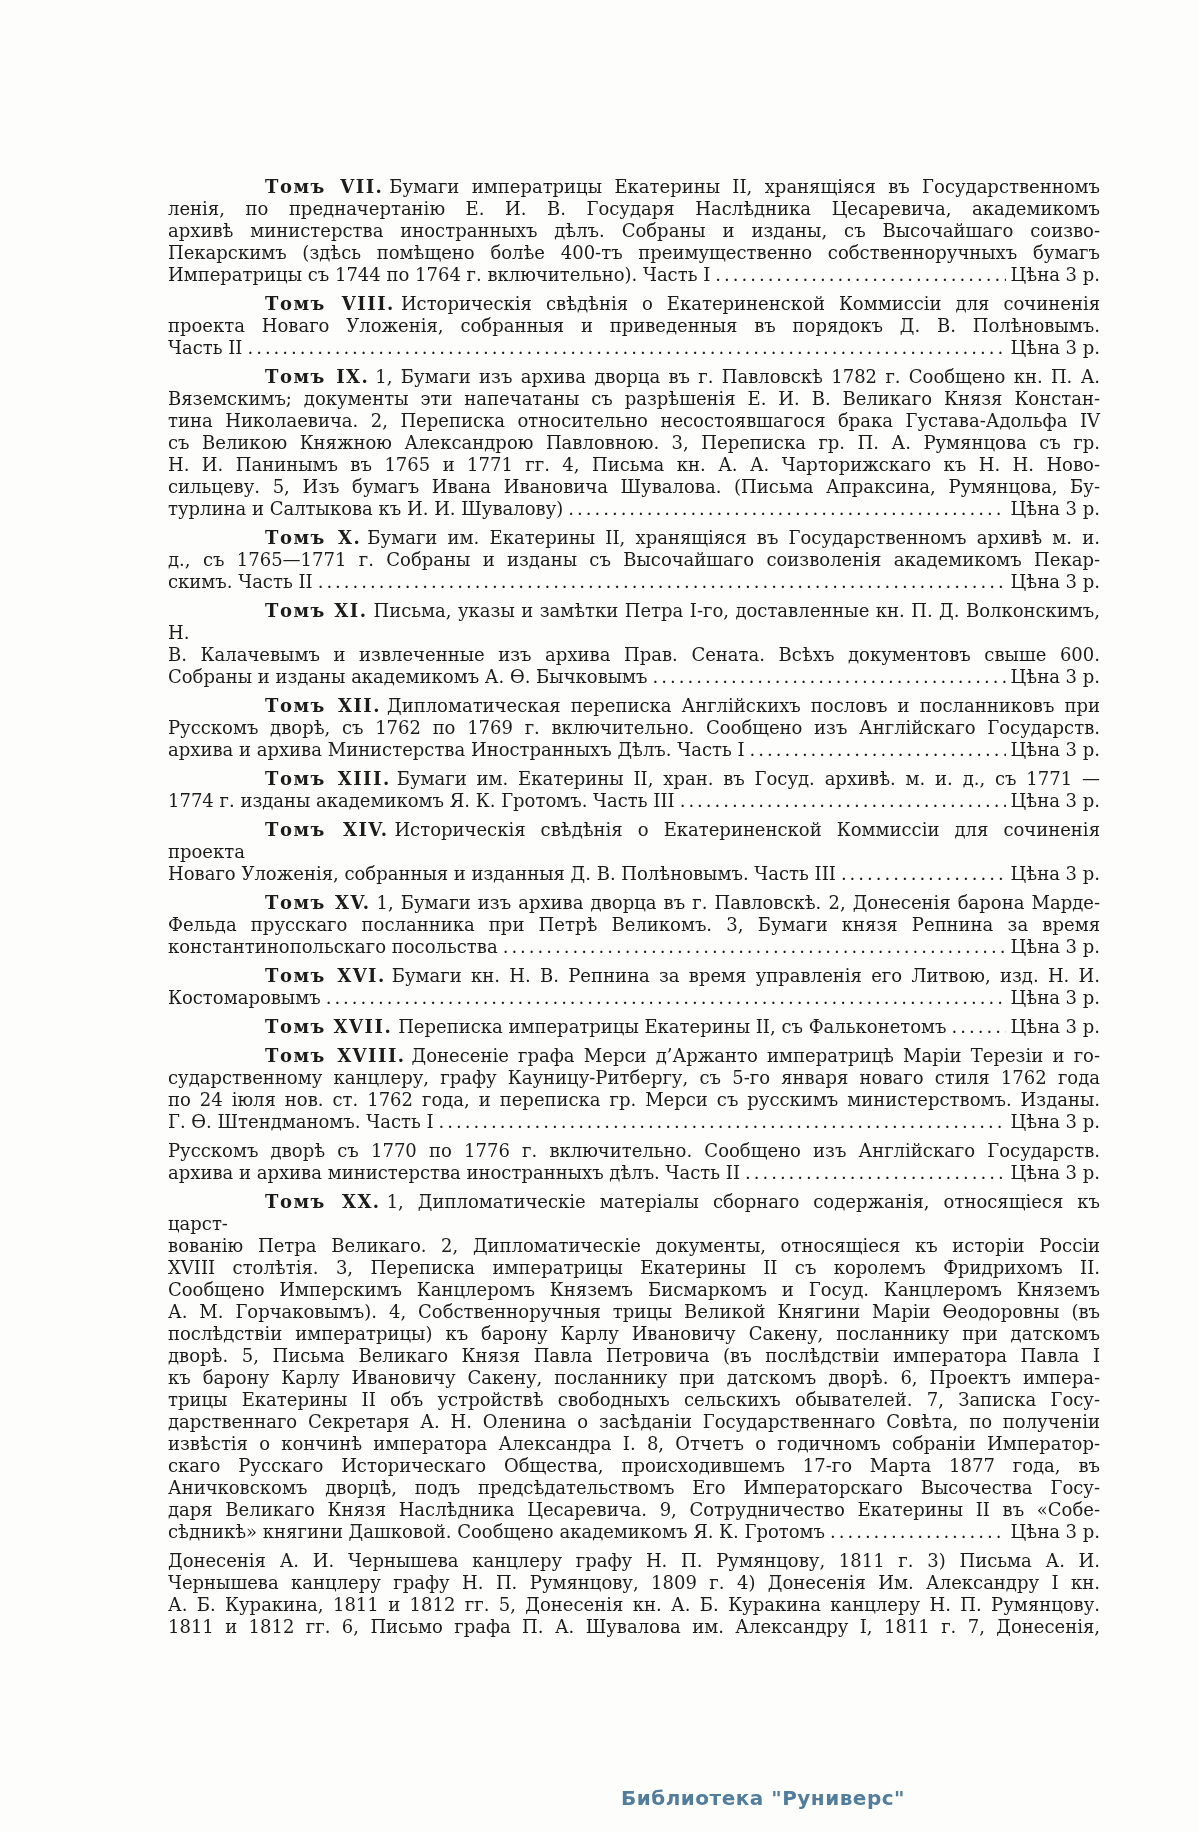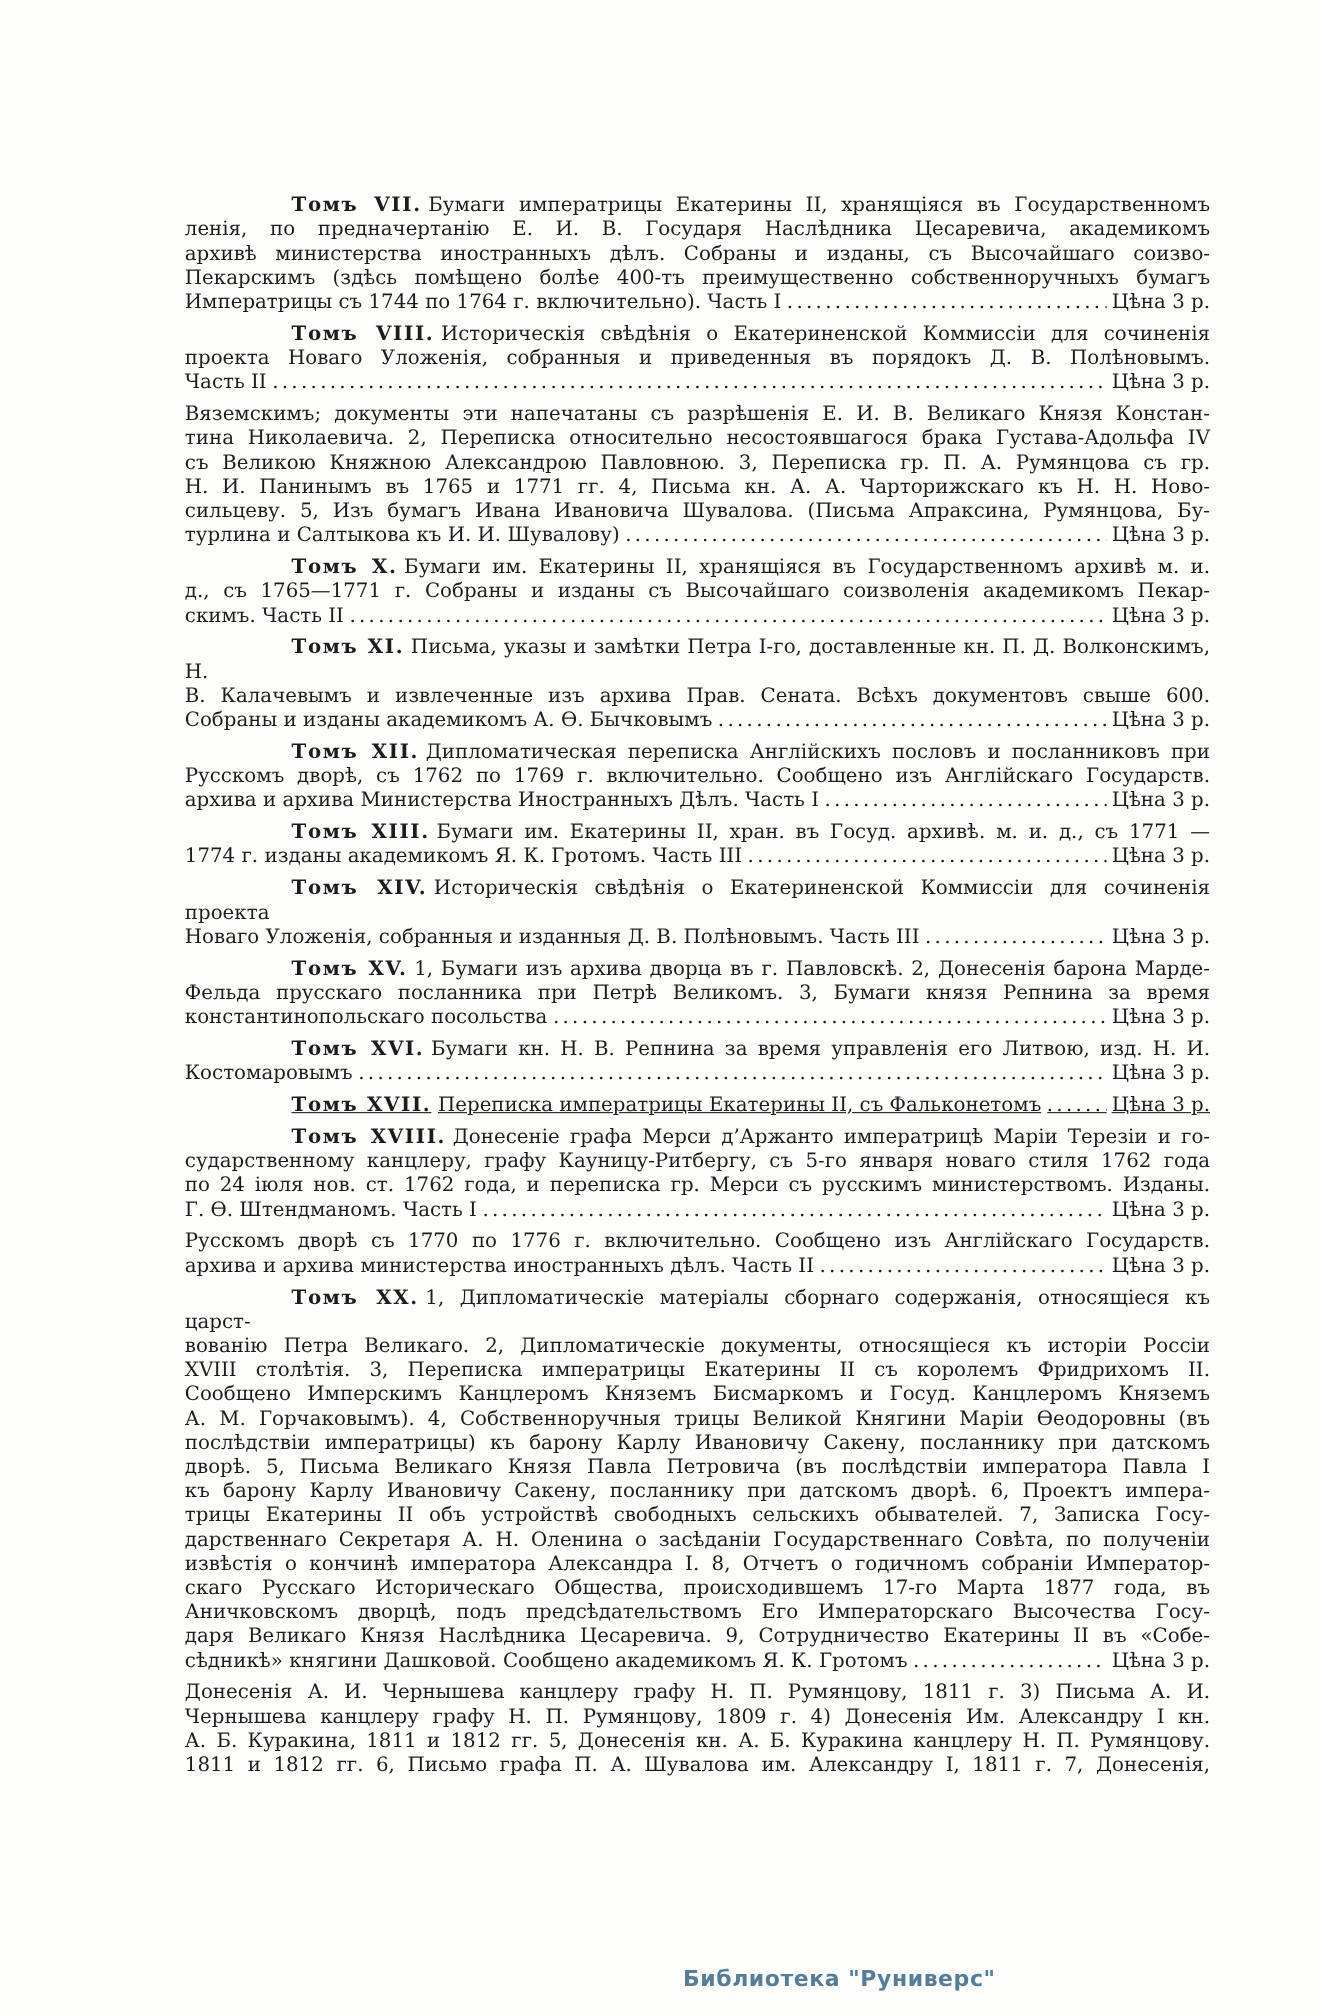--- a/index.html
+++ b/index.html
@@ -23,21 +23,21 @@
     text-align-last:justify;
     -moz-text-align-last:justify;
   }
   .line.first:not(.leader){text-indent:97px;}
   .line.leader{
     display:flex;
     align-items:baseline;
     text-align:center;
     text-align-last:auto;
   }
-  .line.leader.first{padding-left:97px;text-decoration:underline;}
+  .line.leader.first{padding-left:97px;}
   .line .txt{white-space:pre-wrap;}
   .line.leader .txt{white-space:nowrap;flex:0 0 auto;}
   .vol-label{
     font-weight:bold;
     letter-spacing:1.5px;
     white-space:nowrap;
     padding-right:6px;
   }
   .dots{
     flex:1 1 auto;
@@ -76,20 +76,21 @@
       <div class="paragraph">
         <div class="line first"><span class="vol-label">Томъ VIII.</span><span class="txt">Историческія свѣдѣнія о Екатериненской Коммиссіи для сочиненія</span></div>
         <div class="line"><span class="txt">проекта Новаго Уложенія, собранныя и приведенныя въ порядокъ Д. В. Полѣновымъ.</span></div>
         <div class="line leader">
           <span class="txt">Часть II</span>
           <span class="dots">................................................................................................................................................................</span>
           <span class="price">Цѣна 3 р.</span>
         </div>
       </div>
       <div class="paragraph">
+        <div class="line first"><span class="vol-label">Томъ IX.</span><span class="txt">1, Бумаги изъ архива дворца въ г. Павловскѣ 1782 г. Сообщено кн. П. А.</span></div>
         <div class="line"><span class="txt">Вяземскимъ; документы эти напечатаны съ разрѣшенія Е. И. В. Великаго Князя Констан-</span></div>
         <div class="line"><span class="txt">тина Николаевича. 2, Переписка относительно несостоявшагося брака Густава-Адольфа IV</span></div>
         <div class="line"><span class="txt">съ Великою Княжною Александрою Павловною. 3, Переписка гр. П. А. Румянцова съ гр.</span></div>
         <div class="line"><span class="txt">Н. И. Панинымъ въ 1765 и 1771 гг. 4, Письма кн. А. А. Чарторижскаго къ Н. Н. Ново-</span></div>
         <div class="line"><span class="txt">сильцеву. 5, Изъ бумагъ Ивана Ивановича Шувалова. (Письма Апраксина, Румянцова, Бу-</span></div>
         <div class="line leader">
           <span class="txt">турлина и Салтыкова къ И. И. Шувалову)</span>
           <span class="dots">................................................................................................................................................................</span>
           <span class="price">Цѣна 3 р.</span>
         </div>

